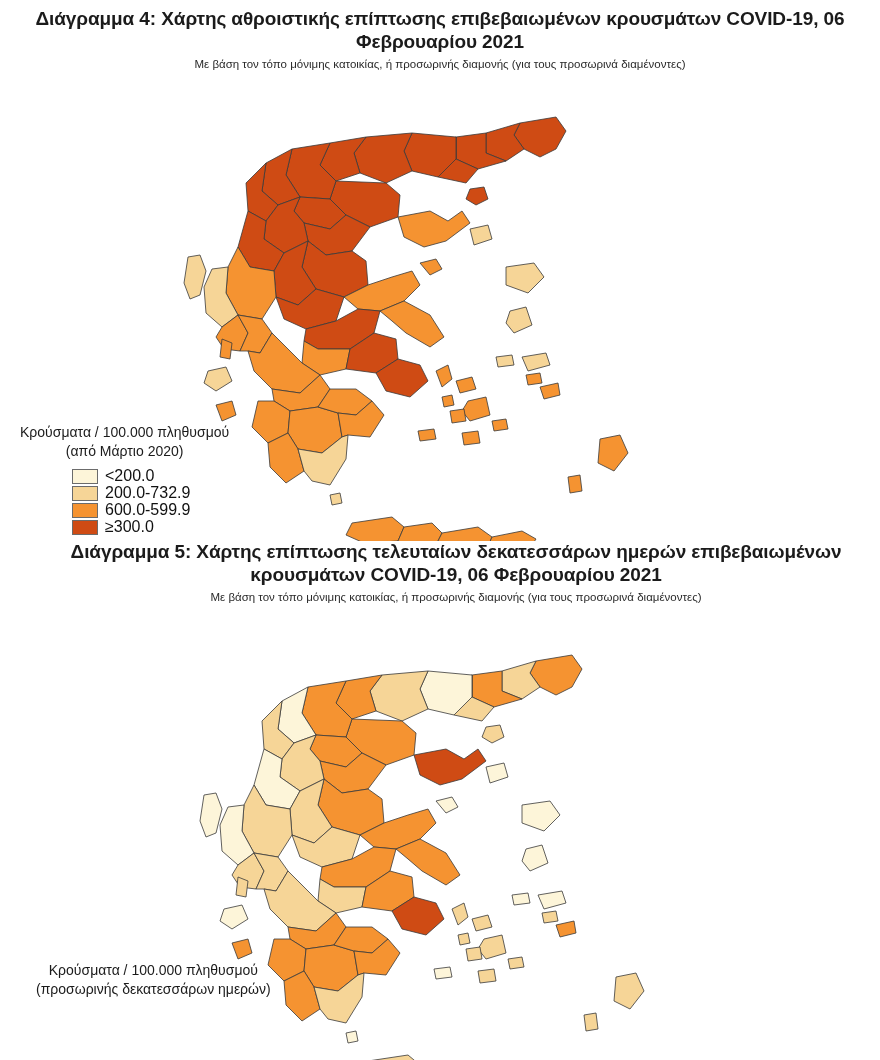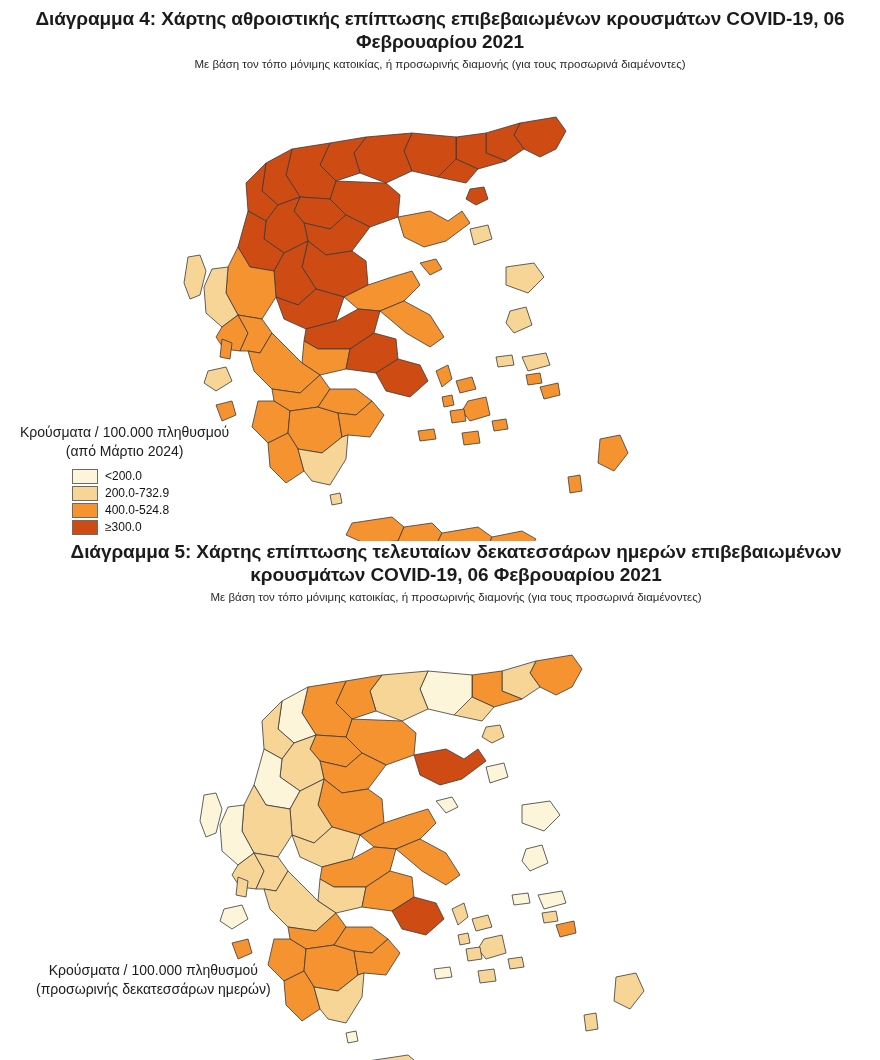--- a/index.html
+++ b/index.html
@@ -68,21 +68,21 @@
     height: 16px;
     margin-bottom: 1px;
   }
   .swatch {
     width: 26px;
     height: 15px;
     border: 1px solid #6b6b6b;
     box-sizing: border-box;
   }
   .legend-label {
-    font-size: 12px;
+    font-size: 16px;
     margin-left: 7px;
     color: #111;
     white-space: nowrap;
   }
   #fig1 { position: absolute; top: 8px; left: 0; }
   #fig2 { position: absolute; top: 541px; left: 16px; }
   .legend1 { top: 352px; }
   .legend2 { top: 357px; }
 </style>
 </head>
@@ -170,33 +170,33 @@
 
           <polygon fill="#f59331" points="352,452 392,446 404,456 398,470 364,472 346,464"></polygon>
           <polygon fill="#f59331" points="398,470 404,456 432,452 442,462 436,474 404,478"></polygon>
           <polygon fill="#f59331" points="436,474 442,462 478,456 492,466 486,480 444,482"></polygon>
           <polygon fill="#f59331" points="486,480 492,466 522,460 536,468 528,480 500,484"></polygon>
         </g>
       </svg>
 
       <div class="legend legend1">
         <div class="legend-title">Κρούσματα / 100.000 πληθυσμού</div>
-        <div class="legend-title">(από Μάρτιο 2024)</div>
+        <div class="legend-title">(από Μάρτιο 2020)</div>
         <div class="legend-rows">
           <div class="legend-row">
             <span class="swatch" style="background:#fdf5d9"></span>
             <span class="legend-label">&lt;200.0</span>
           </div>
           <div class="legend-row">
             <span class="swatch" style="background:#f6d597"></span>
             <span class="legend-label">200.0-732.9</span>
           </div>
           <div class="legend-row">
             <span class="swatch" style="background:#f59331"></span>
-            <span class="legend-label">400.0-524.8</span>
+            <span class="legend-label">600.0-599.9</span>
           </div>
           <div class="legend-row">
             <span class="swatch" style="background:#cf4b14"></span>
             <span class="legend-label">≥300.0</span>
           </div>
         </div>
       </div>
     </div>
   </div>
 

